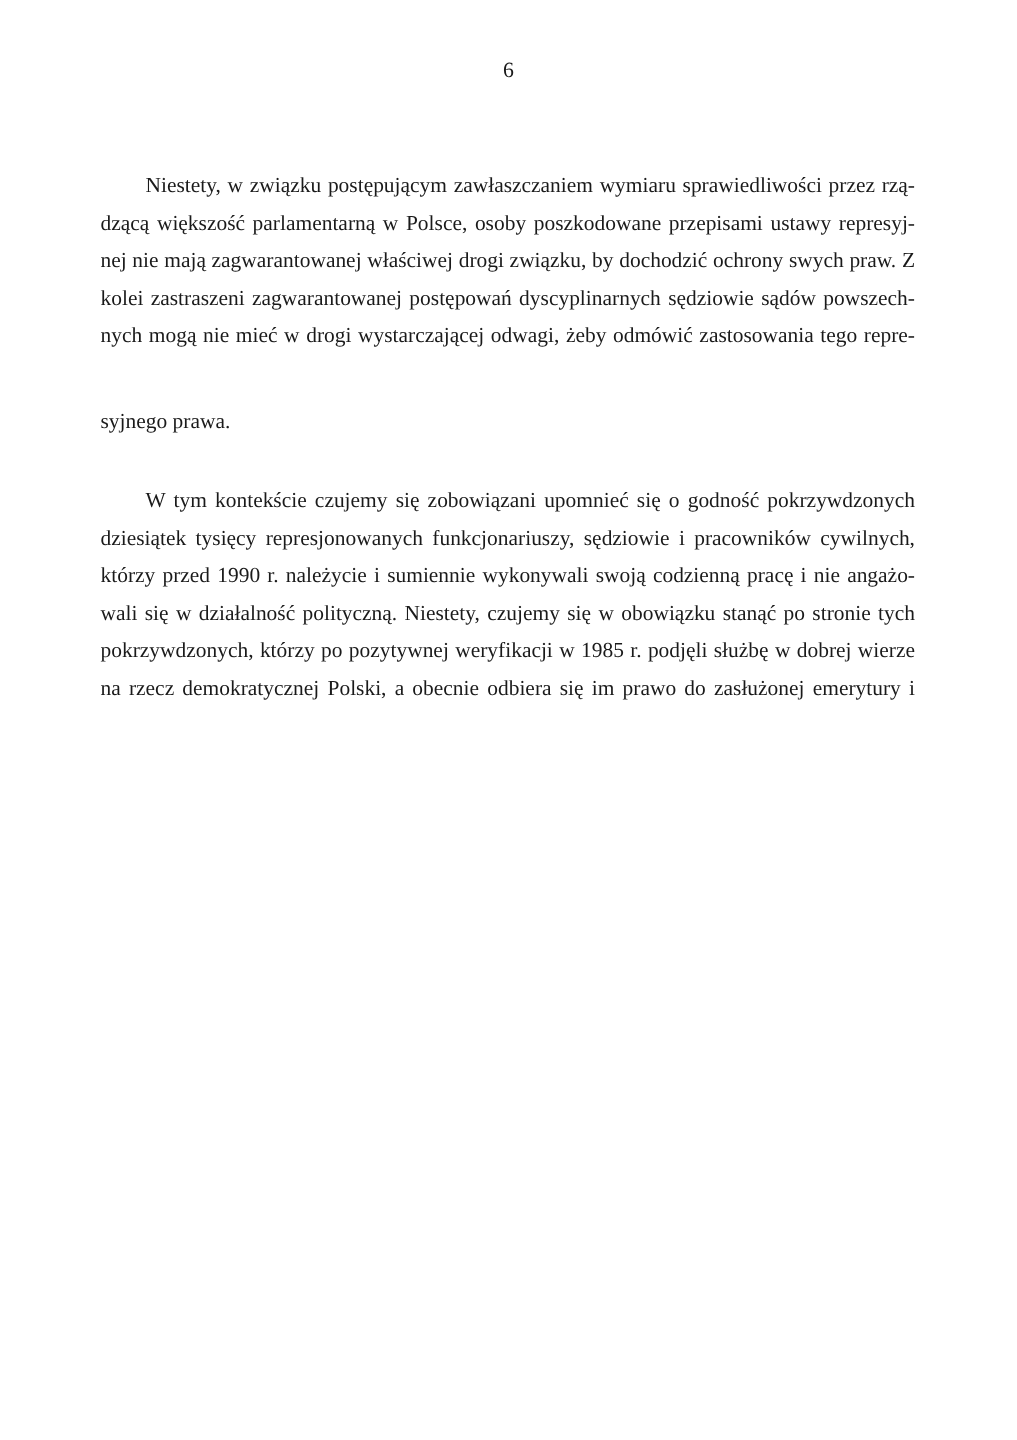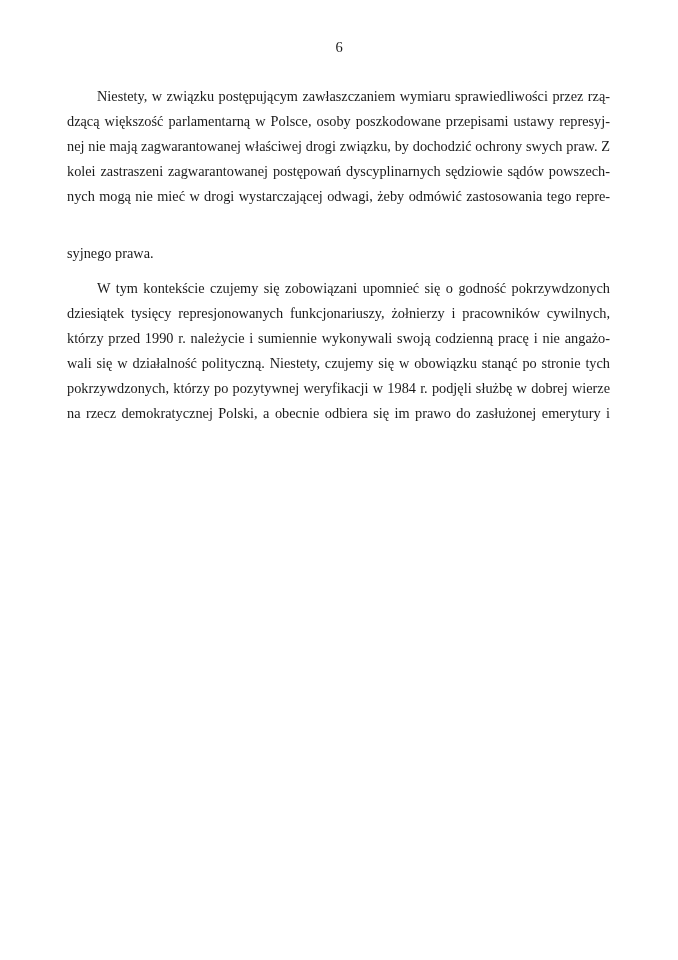--- a/index.html
+++ b/index.html
@@ -43,20 +43,21 @@
   .line {
     height: 25px;
     line-height: 25px;
     text-align: justify;
     text-align-last: justify;
     white-space: normal;
     overflow: visible;
   }
   .line.first {
     text-indent: 30px;
+    margin-top: 28px;
   }
   .line.last {
     text-align-last: left;
     margin-top: 32px;
   }
 </style>
 </head>
 <body>
 
 <div class="page">
@@ -65,20 +66,20 @@
       <div class="para">
         <div class="line first">Niestety, w związku postępującym zawłaszczaniem wymiaru sprawiedliwości przez rzą-</div>
         <div class="line">dzącą większość parlamentarną w Polsce, osoby poszkodowane przepisami ustawy represyj-</div>
         <div class="line">nej nie mają zagwarantowanej właściwej drogi związku, by dochodzić ochrony swych praw. Z</div>
         <div class="line">kolei zastraszeni zagwarantowanej postępowań dyscyplinarnych sędziowie sądów powszech-</div>
         <div class="line">nych mogą nie mieć w drogi wystarczającej odwagi, żeby odmówić zastosowania tego repre-</div>
         <div class="line last">syjnego prawa.</div>
       </div>
       <div class="para">
         <div class="line first">W tym kontekście czujemy się zobowiązani upomnieć się o godność pokrzywdzonych</div>
-        <div class="line">dziesiątek tysięcy represjonowanych funkcjonariuszy, żołnierzy i pracowników cywilnych,</div>
+        <div class="line">dziesiątek tysięcy represjonowanych funkcjonariuszy, sędziowie i pracowników cywilnych,</div>
         <div class="line">którzy przed 1990 r. należycie i sumiennie wykonywali swoją codzienną pracę i nie angażo-</div>
         <div class="line">wali się w działalność polityczną. Niestety, czujemy się w obowiązku stanąć po stronie tych</div>
-        <div class="line">pokrzywdzonych, którzy po pozytywnej weryfikacji w 1984 r. podjęli służbę w dobrej wierze</div>
+        <div class="line">pokrzywdzonych, którzy po pozytywnej weryfikacji w 1985 r. podjęli służbę w dobrej wierze</div>
         <div class="line">na rzecz demokratycznej Polski, a obecnie odbiera się im prawo do zasłużonej emerytury i</div>
       </div>
     </div>
 </div>
 
 </body></html>

